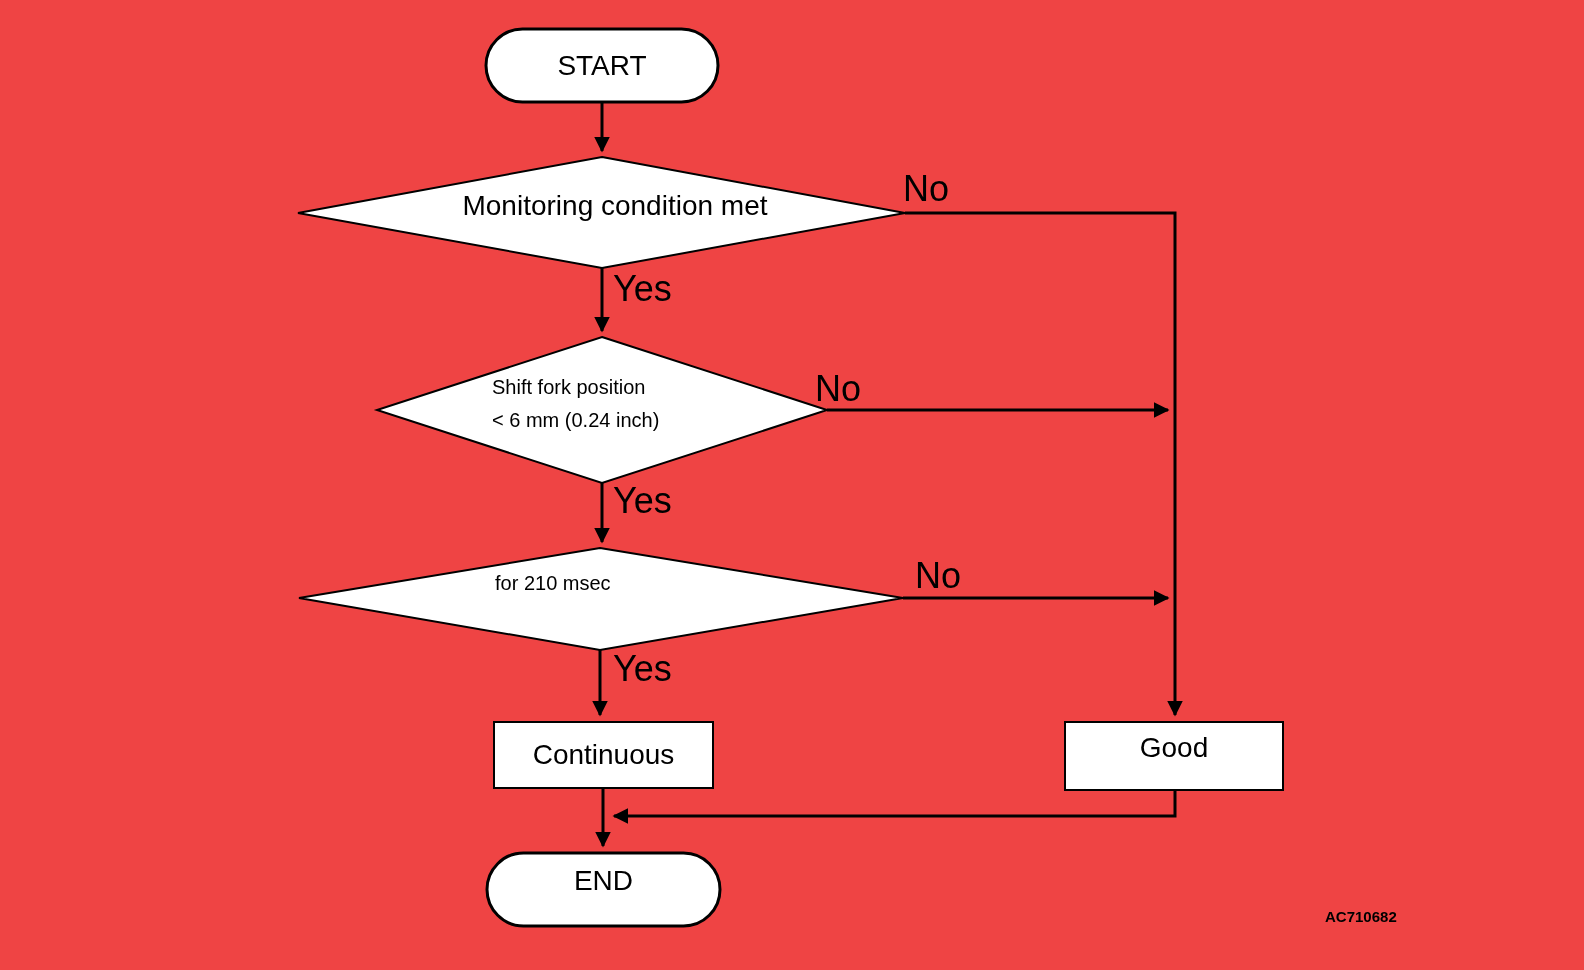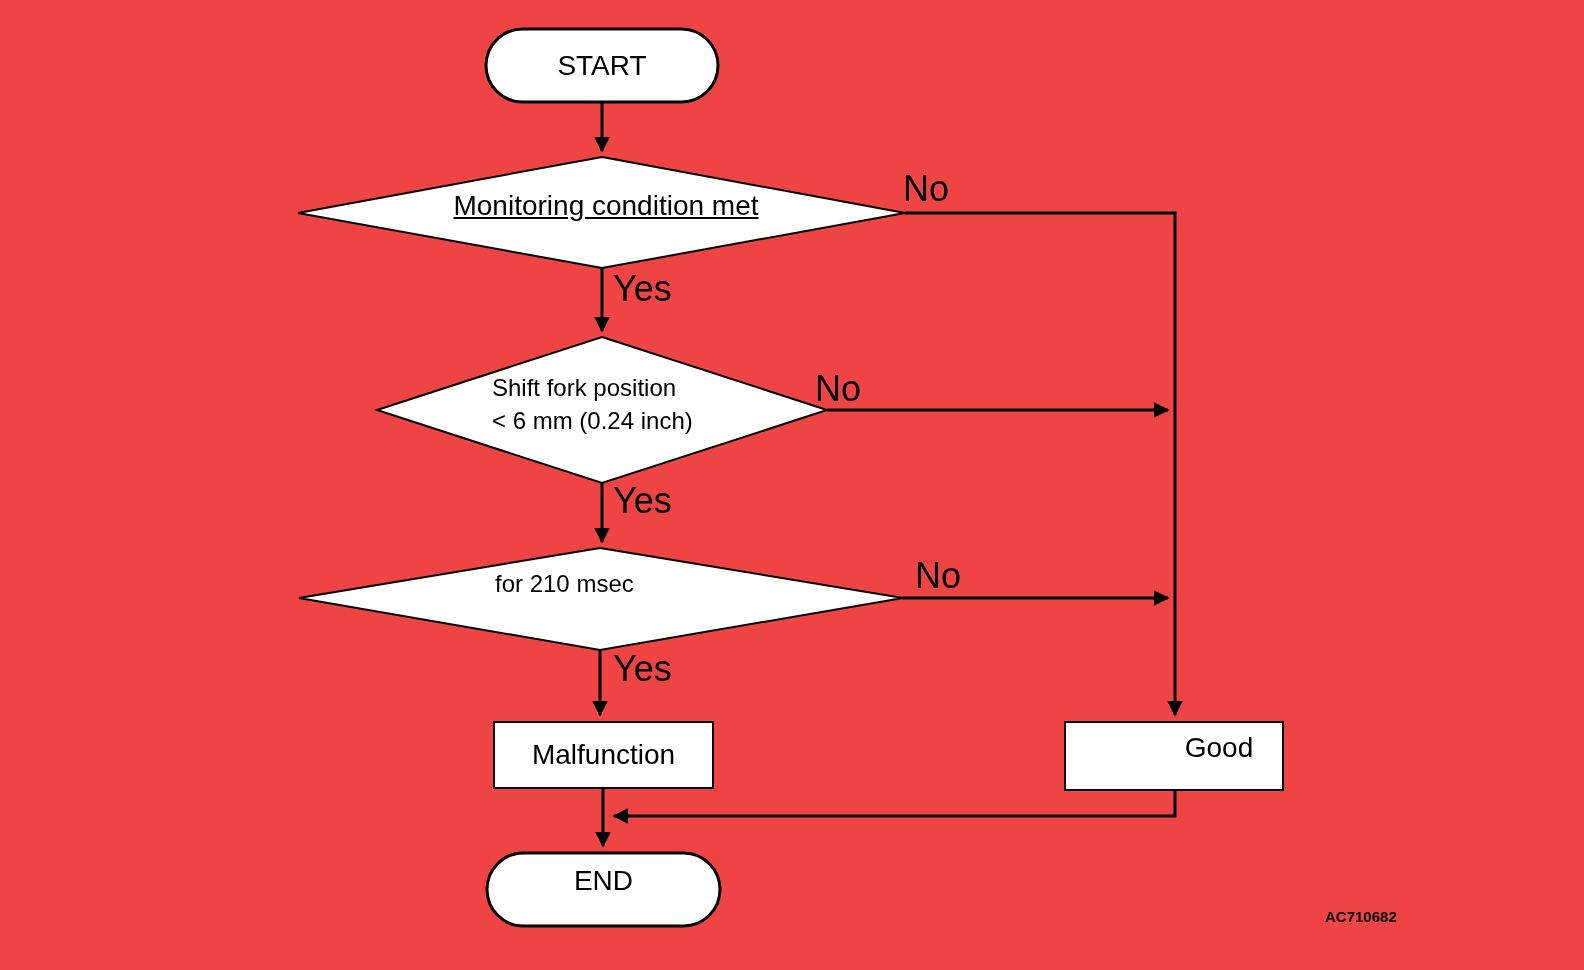--- a/index.html
+++ b/index.html
@@ -32,21 +32,21 @@
   }
   .lbl {
     position: absolute;
     font-size: 36px;
     line-height: 33px;
     color: #000000;
     white-space: nowrap;
   }
   .stack {
     position: absolute;
-    font-size: 24px;
+    font-size: 20px;
     line-height: 33px;
     color: #000000;
     white-space: nowrap;
   }
   .stack span { display: block; }
   .center-line {
     position: absolute;
     font-size: 28px;
     line-height: 33px;
     text-align: center;
@@ -103,34 +103,34 @@
 
     <path d="M903 598 L1168 598" fill="none" stroke="#000000" stroke-width="3" marker-end="url(#ah)"></path>
 
     <path d="M603 788 L603 846" fill="none" stroke="#000000" stroke-width="3" marker-end="url(#ah)"></path>
 
     <path d="M1175 790 L1175 816 L614 816" fill="none" stroke="#000000" stroke-width="3" marker-end="url(#ah)"></path>
   </svg>
 
   <div class="node-text" style="left:486px; top:29px; width:232px; height:73px;">START</div>
 
-  <div class="center-line" style="left:306px; top:189px; width:600px;text-decoration:underline;">Monitoring condition met</div>
+  <div class="center-line" style="left:315px; top:189px; width:600px;">Monitoring condition met</div>
 
   <div class="stack" style="left:492px; top:371px;">
     <span>Shift fork position</span>
     <span>&lt; 6 mm (0.24 inch)</span>
   </div>
 
   <div class="stack" style="left:495px; top:567px;">
     <span>for 210 msec</span>
   </div>
 
-  <div class="node-text" style="left:494px; top:722px; width:219px; height:66px;">Malfunction</div>
+  <div class="node-text" style="left:494px; top:722px; width:219px; height:66px;">Continuous</div>
 
-  <div class="node-text" style="left:1065px; top:722px; width:218px; height:51px;padding-left:45px;">Good</div>
+  <div class="node-text" style="left:1065px; top:722px; width:218px; height:51px;">Good</div>
 
   <div class="node-text" style="left:487px; top:853px; width:233px; height:56px;">END</div>
 
   <div class="lbl" style="left:613px; top:272px;">Yes</div>
 
   <div class="lbl" style="left:903px; top:172px;">No</div>
 
   <div class="lbl" style="left:613px; top:484px;">Yes</div>
 
   <div class="lbl" style="left:815px; top:372px;">No</div>

